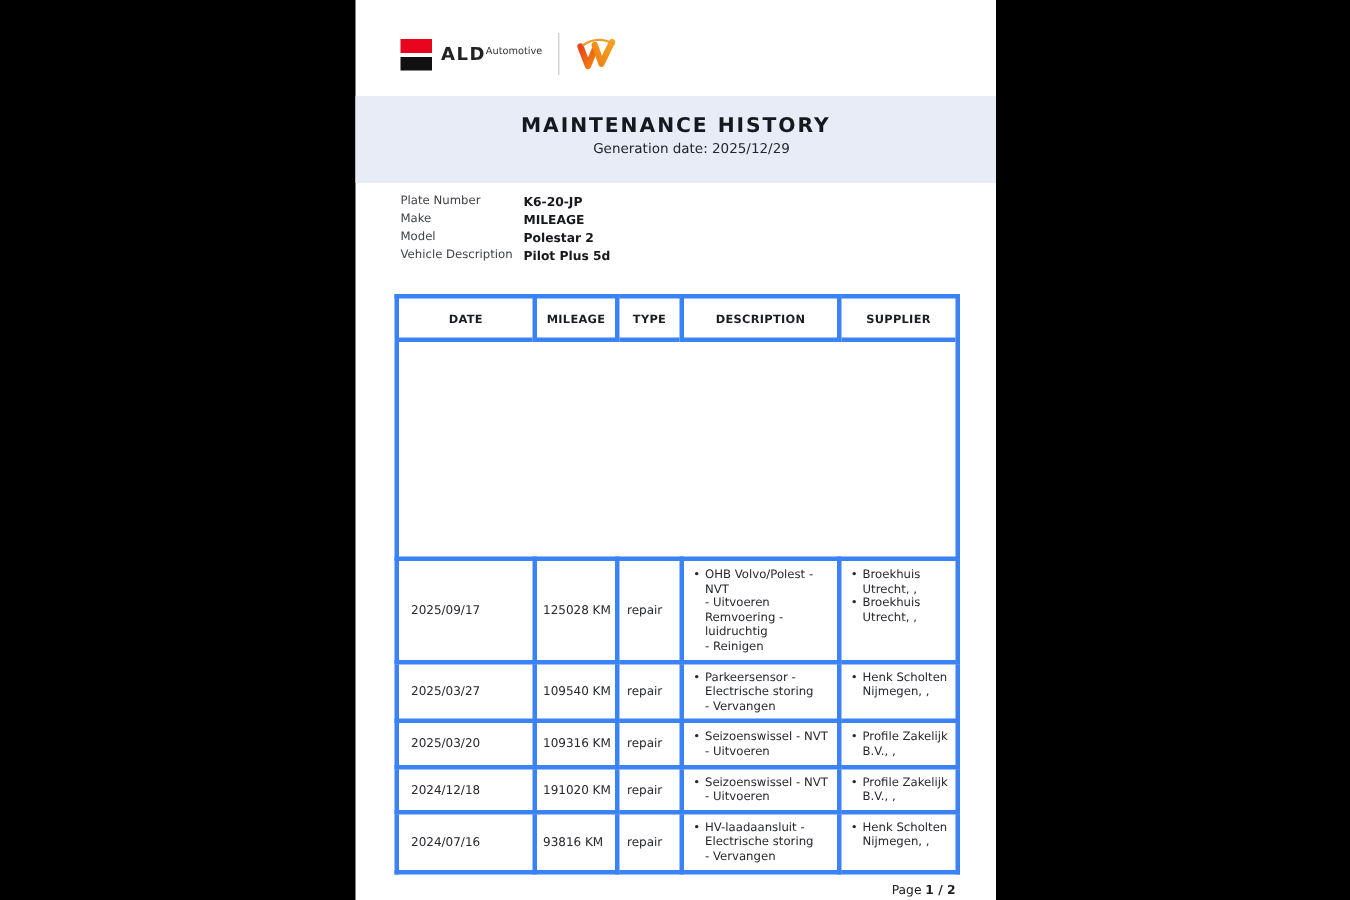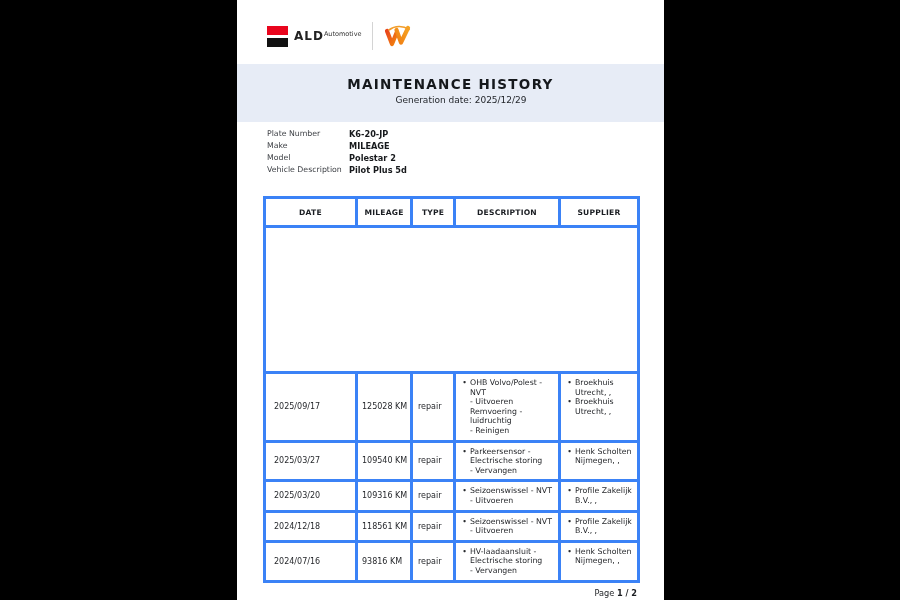--- a/index.html
+++ b/index.html
@@ -200,21 +200,21 @@
       <td class="c-supplier">
             <div class="bullet-item">
               <span class="bullet">•</span>
               <span class="bullet-text">Profile Zakelijk B.V., ,</span>
             </div>
           </td>
     </tr>
 
     <tr>
       <td class="c-date">2024/12/18</td>
-      <td class="c-mileage">118561 KM</td>
+      <td class="c-mileage">191020 KM</td>
       <td class="c-type">repair</td>
       <td class="c-desc">
             <div class="bullet-item">
               <span class="bullet">•</span>
               <span class="bullet-text">Seizoenswissel - NVT
 - Uitvoeren</span>
             </div>
           </td>
       <td class="c-supplier">
             <div class="bullet-item">

